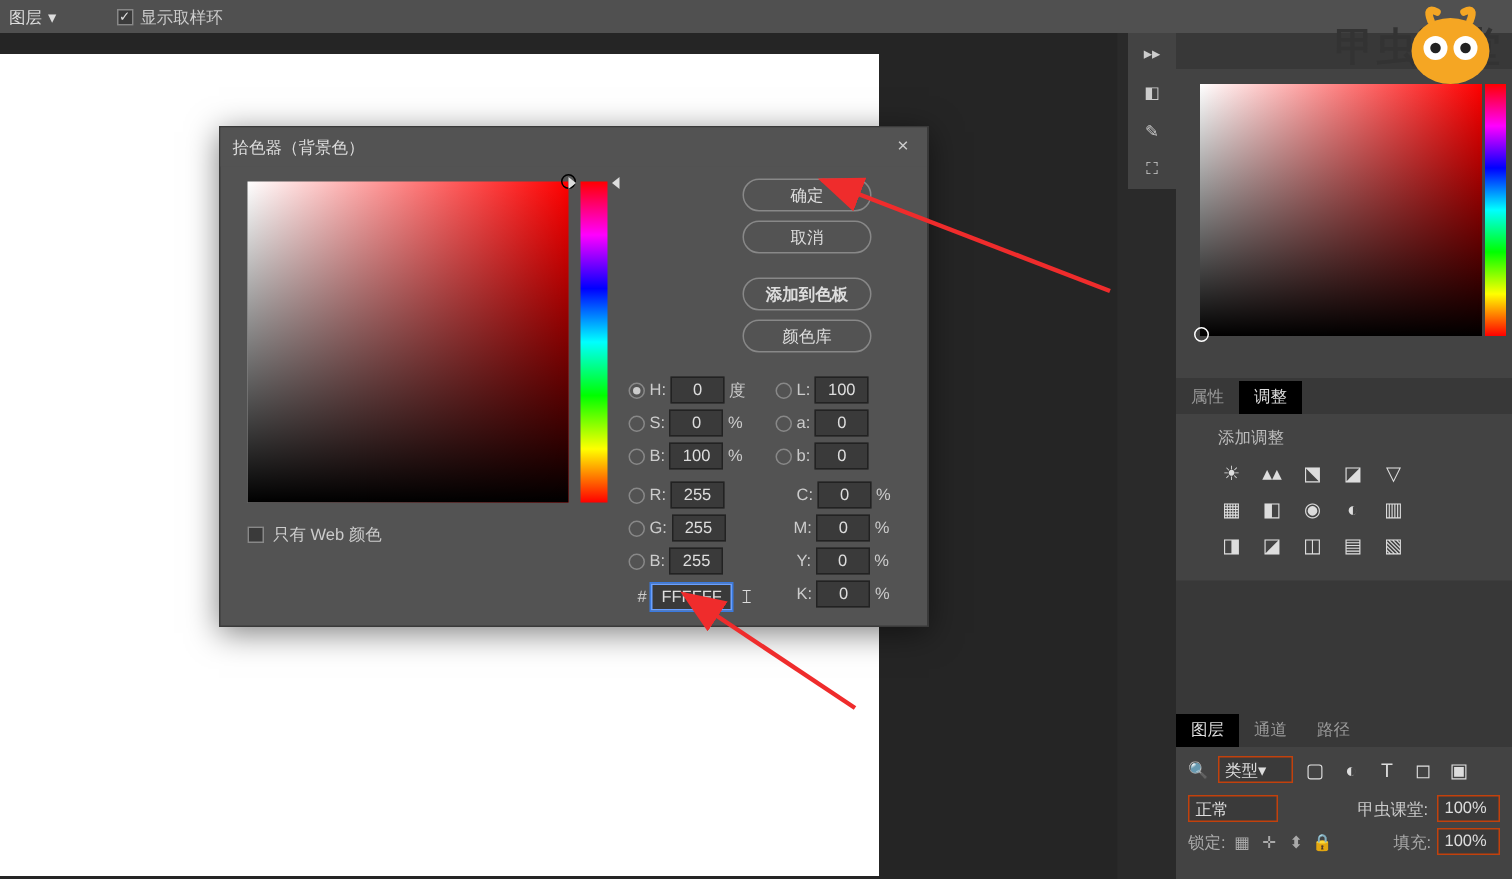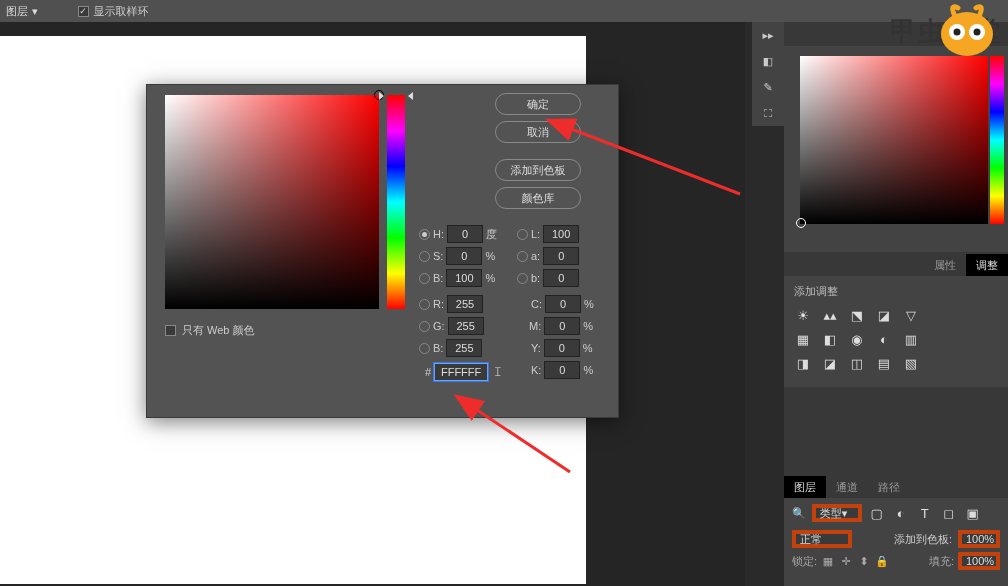--- a/index.html
+++ b/index.html
@@ -54,40 +54,40 @@
   
   
   .arrow { position: absolute; pointer-events: none; }
   
   
   .right { position: absolute; right: 0; top: 22px; width: 224px; height: 564px; background: #383838; }
   .tool-col { position: absolute; left: -32px; top: 0; width: 32px; background: #434343; }
   .tool-col .ti { width: 32px; height: 26px; display: flex; align-items: center; justify-content: center; color: #ccc; }
   
   .panel { background: #434343; margin-bottom: 2px; }
-  .panel-tabs { height: 22px; background: #383838; display: flex; justify-content: flex-end; }
+  .panel-tabs { height: 22px; background: #383838; display: flex; }
   .tab { padding: 0 10px; line-height: 22px; color: #999; cursor: pointer; }
   .tab.active { background: #000000; color: #ddd; }
   
   .color-panel { height: 206px; position: relative; }
   .mini-field { position: absolute; top: 10px; left: 16px; width: 188px; height: 168px; background: linear-gradient(to top,#000,transparent),linear-gradient(to right,#fff,#f00); cursor: crosshair; }
   .mini-cursor { position: absolute; left: -4px; bottom: -4px; width: 10px; height: 10px; border: 1px solid #fff; border-radius: 50%; }
   .mini-hue { position: absolute; top: 10px; right: 4px; width: 14px; height: 168px; background: linear-gradient(to bottom,#f00,#f0f,#00f,#0ff,#0f0,#ff0,#f00); }
   
-  .adjust-panel { padding: 8px 10px; }
+  .adjust-panel { padding: 8px 10px; margin-left: 18px; }
   .adjust-title { color: #bbb; margin-bottom: 8px; }
   .icon-row { display: flex; gap: 9px; margin-bottom: 8px; }
   .adj-icon { width: 18px; height: 16px; color: #ddd; display: flex; align-items: center; justify-content: center; font-size: 13px; }
   
   .layers-panel { position: absolute; bottom: 0; left: 0; right: 0; height: 110px; background: #434343; }
   .layers-tabs { height: 22px; background: #383838; display: flex; }
   .layer-row1 { display: flex; align-items: center; padding: 6px 8px; gap: 6px; }
   .layer-row2 { display: flex; align-items: center; padding: 2px 8px; gap: 6px; }
   .layer-row3 { display: flex; align-items: center; padding: 2px 8px; gap: 4px; color: #aaa; }
-  .mini-inp { height: 18px; background: #3a3a3a; border: 4px solid #c2410c; color: #ddd; font-size: 11px; padding: 0 4px; display: inline-flex; align-items: center; }
+  .mini-inp { height: 18px; background: #3a3a3a; border: 1px solid #c2410c; color: #ddd; font-size: 11px; padding: 0 4px; display: inline-flex; align-items: center; }
   .lock-icon { width: 14px; height: 14px; display: inline-flex; align-items: center; justify-content: center; color: #aaa; }
   
   
   .logo { position: absolute; top: 0px; right: 8px; width: 66px; height: 60px; z-index: 10; }
   .wm-text { position: absolute; top: 14px; right: 6px; font-size: 26px; font-weight: 600; color: #333; letter-spacing: 2px; z-index: 9; }
   
   .sep { position: absolute; left: 745px; top: 22px; width: 10px; height: 564px; background: #2a2a2a; }
   
   .text-cursor { position: absolute; width: 6px; height: 16px; color: #ddd; font-size: 13px; }
 </style>
@@ -103,36 +103,40 @@
     <span class="chk on"></span>
     <span>显示取样环</span>
   </span>
 </div>
 
 <div class="canvas-area">
   <div class="canvas"></div>
 </div>
 
 <div class="dialog">
+  <div class="dlg-title">
+    <span>拾色器（背景色）</span>
+    <span class="dlg-close">×</span>
+  </div>
   <div class="dlg-body">
     <div class="color-field">
       <div class="cf-cursor"></div>
     </div>
     <div class="hue">
       <div class="hue-thumb"></div>
     </div>
 
 
     <div class="btn" style="top:8px;left:348px;">
         <span>确定</span>
       </div>
     <div class="btn" style="top:36px;left:348px;">
         <span>取消</span>
       </div>
-    <div class="btn" style="top:74px;left:348px;">
+    <div class="btn" style="top:74px;left:348px;font-weight:bold;">
         <span>添加到色板</span>
       </div>
     <div class="btn" style="top:102px;left:348px;align-items:center;">
         <span>颜色库</span>
       </div>
 
     <div class="row" style="top:140px;left:272px;">
         <span class="radio sel"></span>
         <span>H:</span>
         <input class="inp" value="0" style="">
@@ -295,21 +299,21 @@
       <span class="adj-icon">◐</span>
       <span class="adj-icon">T</span>
       <span class="adj-icon">◻</span>
       <span class="adj-icon">▣</span>
     </div>
     <div class="layer-row2">
       <span class="mini-inp" style="width:60px;">
           <span>正常</span>
         </span>
       <span style="flex:1;"></span>
-      <span>添加到色板:</span>
+      <span>甲虫课堂:</span>
       <span class="mini-inp" style="width:42px;">
           <span>100%</span>
         </span>
     </div>
     <div class="layer-row3">
       <span>锁定:</span>
       <span class="lock-icon">▦</span>
       <span class="lock-icon">✛</span>
       <span class="lock-icon">⬍</span>
       <span class="lock-icon">🔒</span>

